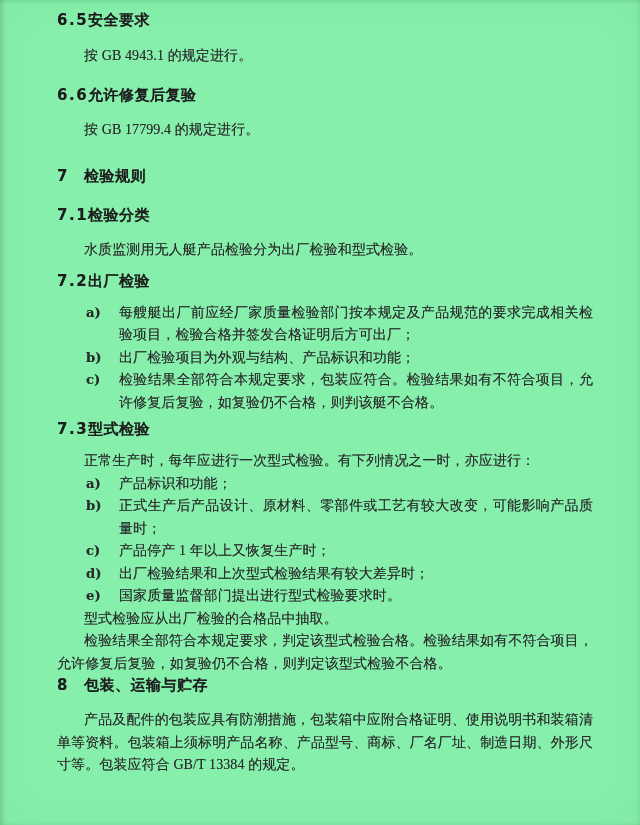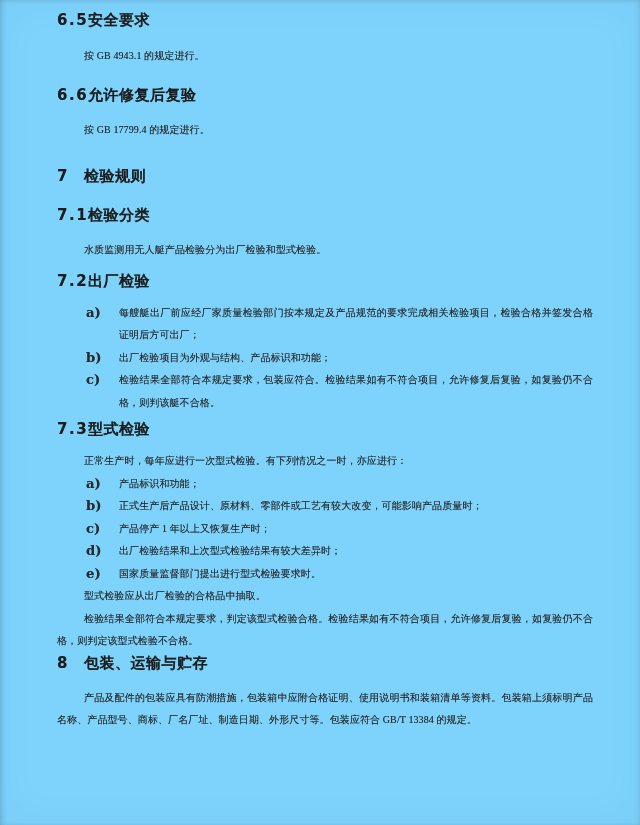--- a/index.html
+++ b/index.html
@@ -4,21 +4,21 @@
 <style>
   * { margin: 0; padding: 0; box-sizing: border-box; }
   html, body { width: 640px; height: 825px; }
   body {
     font-family: "Liberation Serif", "DejaVu Serif", serif;
     background: #f4f4f3;
   }
   .page {
     width: 640px;
     height: 825px;
-    background: #7dd3fc;
+    background: #86efac;
     color: #262626;
     padding: 6px 47px 0 57px;
     overflow: hidden;
     box-shadow:
       inset 4px 0 6px -3px rgba(0,0,0,0.18),
       inset -3px 0 6px -3px rgba(0,0,0,0.10),
       inset 0 3px 6px -3px rgba(0,0,0,0.08),
       inset 0 0 45px rgba(0,0,0,0.035);
   }
   .heading {
@@ -29,21 +29,21 @@
     color: #1d1d1d;
     letter-spacing: 0.5px;
     text-shadow: 0 0 0.5px rgba(20,20,20,0.45);
   }
   .h-num {
     display: inline-block;
     min-width: 27px;
     letter-spacing: 1.5px;
   }
   .para {
-    font-size: 10px;
+    font-size: 14px;
     line-height: 22.5px;
     text-align: justify;
     letter-spacing: 0.1px;
     color: #2a2a2a;
     text-shadow: 0 0 0.6px rgba(30,30,30,0.5);
   }
   .indent { text-indent: 27px; }
   .list { margin-left: 29px; }
   .list-item { display: flex; }
   .li-marker {

